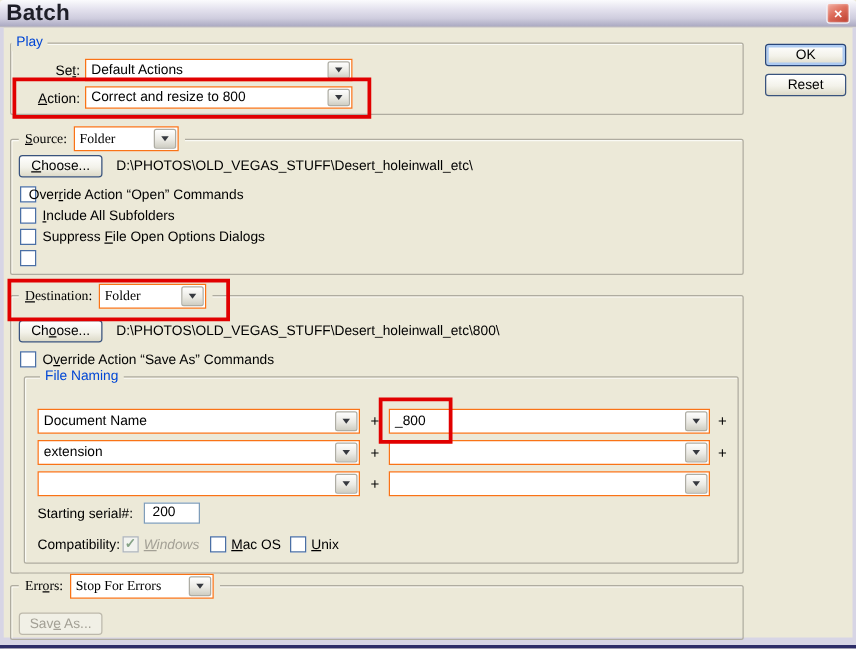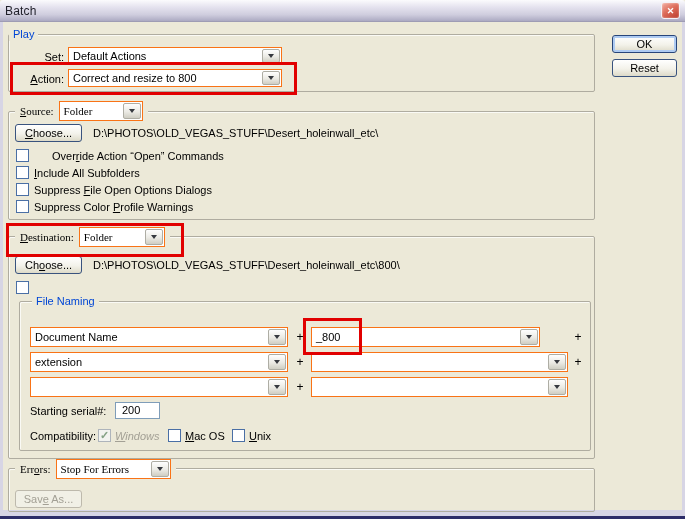--- a/index.html
+++ b/index.html
@@ -8,21 +8,21 @@
     font-family:"Liberation Sans",sans-serif;font-size:11px;color:#000;
     overflow:hidden;
   }
   
   .titlebar{
     position:absolute;left:0;top:0;right:0;height:22px;box-sizing:border-box;
     background:linear-gradient(180deg,#FBFBFD 0%,#E4E2EE 35%,#CFCDDE 70%,#ACAAC2 100%);
     border-bottom:1px solid #9E9CB4;border-radius:3px 3px 0 0;
     display:flex;align-items:center;padding:0 5px;
   }
-  .title{font-weight:normal;font-size:12px;color:#1E1E28;letter-spacing:.2px;}
+  .title{font-weight:bold;font-size:18px;color:#1E1E28;letter-spacing:.2px;}
   .closebtn{
     margin-left:auto;width:17px;height:15px;border-radius:3px;border:1px solid #F4F2F6;
     background:linear-gradient(150deg,#F2AEA2 0%,#DE6E5C 45%,#BB3A2A 100%);
     color:#fff;font-size:9px;font-weight:bold;display:flex;align-items:center;justify-content:center;
     box-shadow:inset 0 0 2px rgba(255,255,255,.6);cursor:default;
   }
   .frame{position:absolute;background:#D7D5E5;}
   .frame.left{left:0;top:22px;bottom:0;width:3px;}
   .frame.right{right:0;top:22px;bottom:0;width:3px;}
   .frame.bottom{left:0;right:0;bottom:3px;height:6px;}
@@ -110,56 +110,56 @@
         <span class="ct">Folder</span>
         <span class="cbtn"></span>
       </div>
     </div>
     <div class="btn" style="left:6px;top:12px;width:67px;height:18px;">
         <span><span></span><u>C</u><span>hoose...</span></span>
       </div>
     <span class="path" style="left:84px;top:15px;">D:\PHOTOS\OLD_VEGAS_STUFF\Desert_holeinwall_etc\</span>
 
     <span class="cbx" style="left:7px;top:37px;"></span>
-    <span class="lbl abs" style="left:43px;top:38px;"><span>Over</span><u>r</u><span>ide Action “Open” Commands</span></span>
+    <span class="lbl abs" style="left:14px;top:38px;"><span>Over</span><u>r</u><span>ide Action “Open” Commands</span></span>
 
     <span class="cbx" style="left:7px;top:54px;"></span>
     <span class="lbl abs" style="left:25px;top:55px;"><span></span><u>I</u><span>nclude All Subfolders</span></span>
 
     <span class="cbx" style="left:7px;top:71px;"></span>
     <span class="lbl abs" style="left:25px;top:72px;"><span>Suppress </span><u>F</u><span>ile Open Options Dialogs</span></span>
 
     <span class="cbx" style="left:7px;top:88px;"></span>
-    <span class="lbl abs" style="left:25px;top:89px;"><span>Suppress Color </span><u>P</u><span>rofile Warnings</span></span>
   </div>
 
   <div class="group" style="left:8px;top:236px;width:585px;height:221px;">
     <div class="legend" style="left:6px;top:-10px;">
       <span class="lbl"><span></span><u>D</u><span>estination:</span></span>
       <div class="combo inline" style="width:86px;height:20px;">
         <span class="ct">Folder</span>
         <span class="cbtn"></span>
       </div>
     </div>
     <div class="btn" style="left:6px;top:19px;width:67px;height:18px;">
         <span><span>Ch</span><u>o</u><span>ose...</span></span>
       </div>
     <span class="path" style="left:84px;top:22px;">D:\PHOTOS\OLD_VEGAS_STUFF\Desert_holeinwall_etc\800\</span>
 
     <span class="cbx" style="left:7px;top:44px;"></span>
+    <span class="lbl abs" style="left:25px;top:45px;"><span>O</span><u>v</u><span>erride Action “Save As” Commands</span></span>
 
     <div class="group" style="left:10px;top:64px;width:570px;height:148px;">
       <span class="gcap" style="left:12px;">File Naming</span>
 
       <div class="combo" style="left:10px;top:25px;width:258px;height:20px;">
         <span class="ct">Document Name</span>
         <span class="cbtn"></span>
       </div>
       <span class="plus" style="left:274px;top:28px;">+</span>
-      <div class="combo" style="left:291px;top:25px;width:229px;height:20px;">
+      <div class="combo" style="left:291px;top:25px;width:257px;height:20px;">
         <span class="ct">_800</span>
         <span class="cbtn"></span>
       </div>
       <span class="plus" style="left:552px;top:28px;">+</span>
 
       <div class="combo" style="left:10px;top:50px;width:258px;height:20px;">
         <span class="ct">extension</span>
         <span class="cbtn"></span>
       </div>
       <span class="plus" style="left:274px;top:53px;">+</span>

